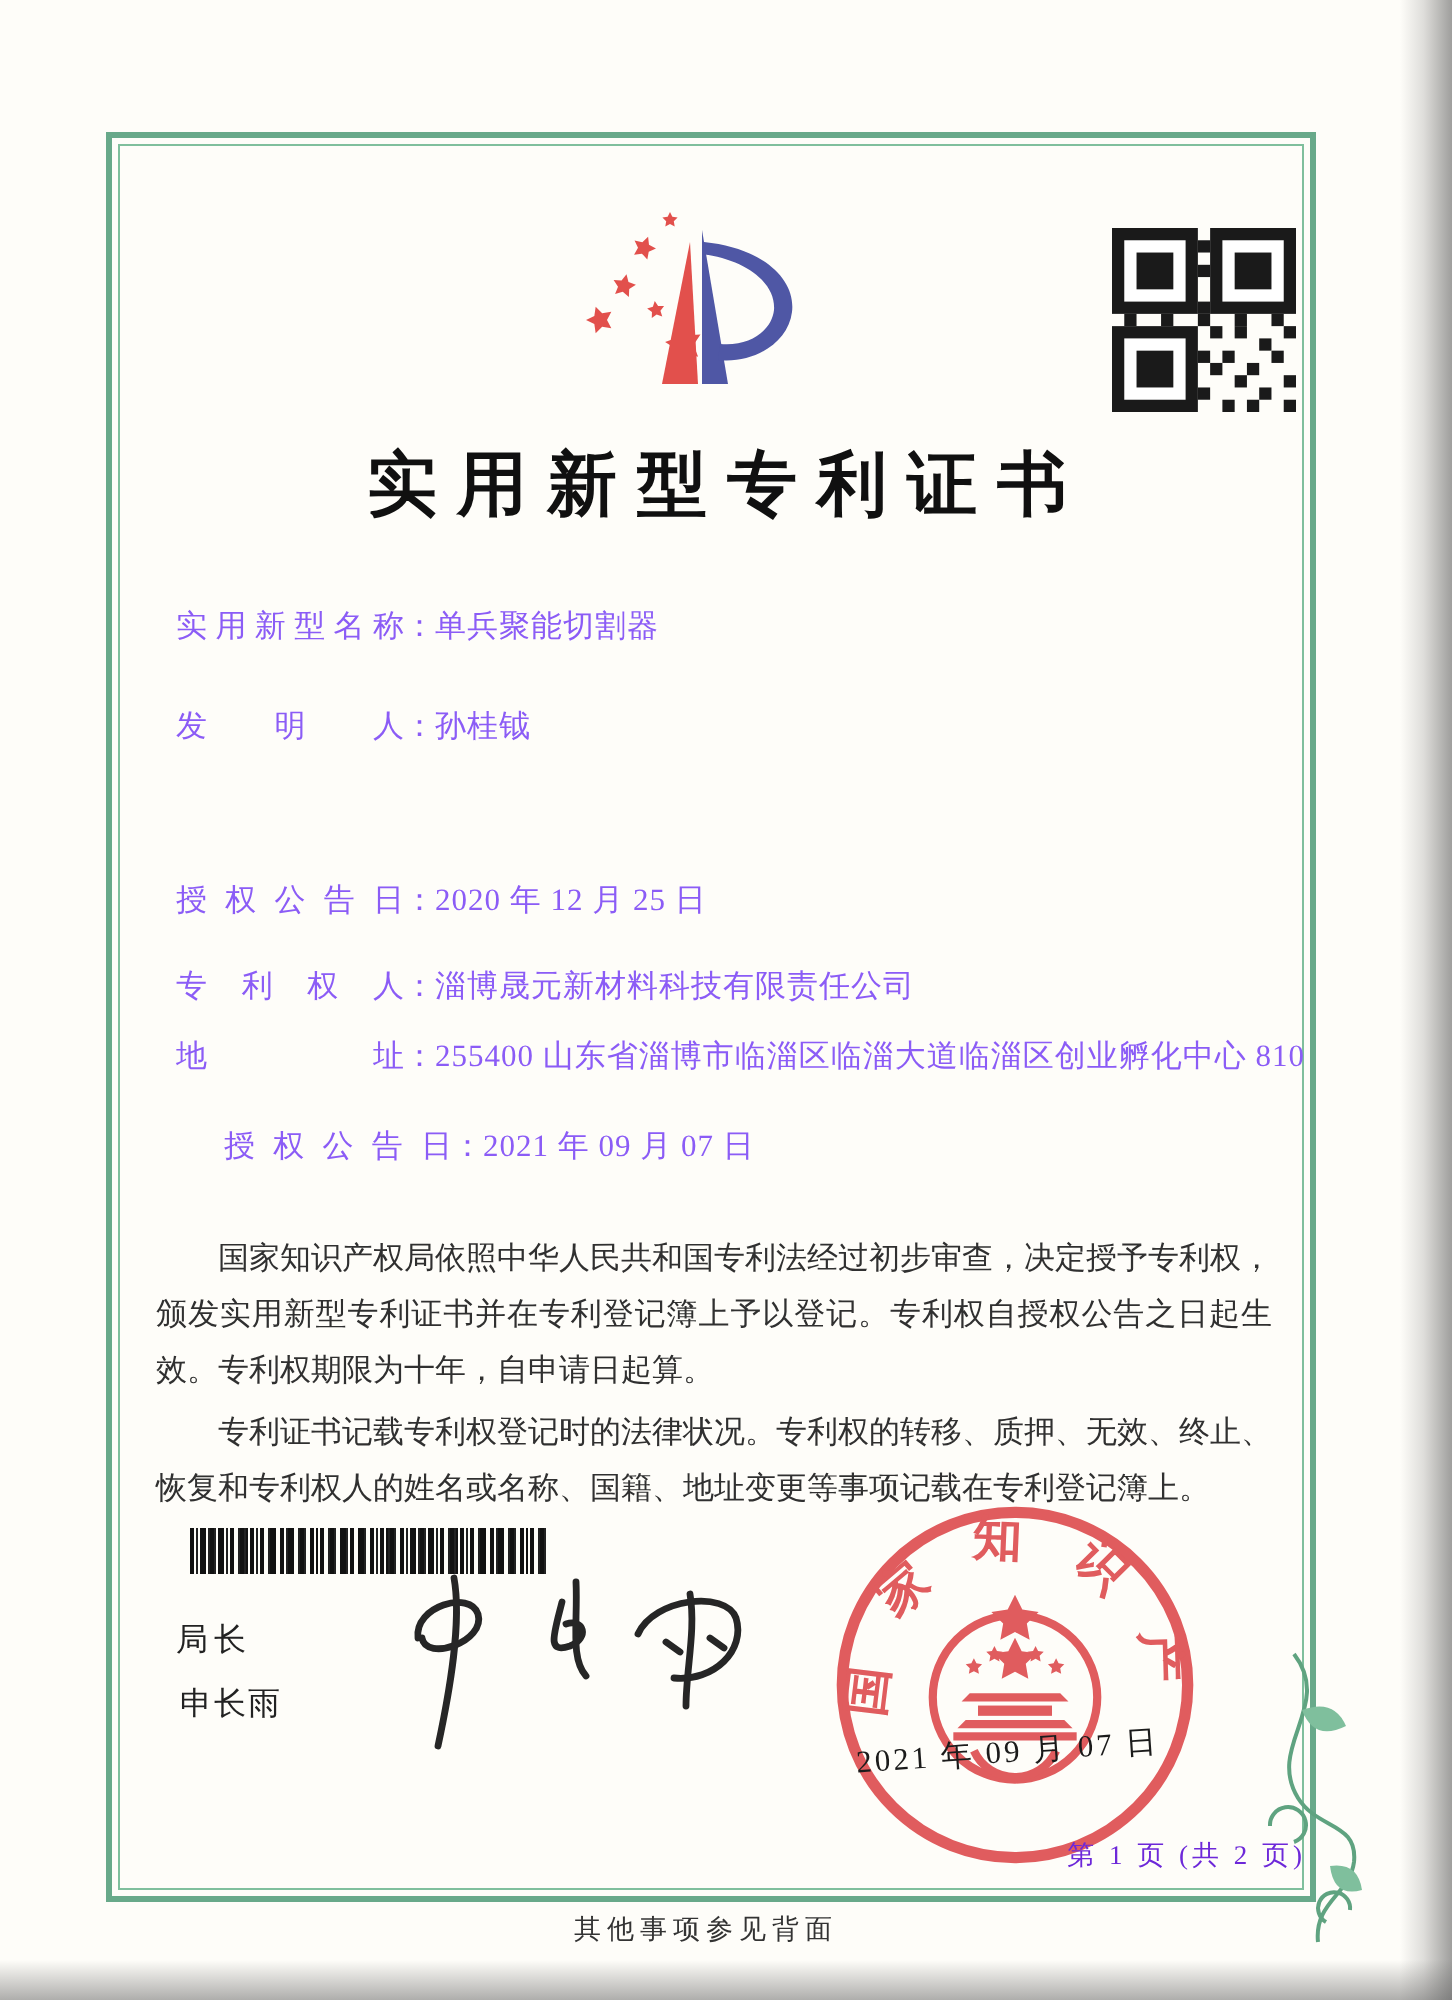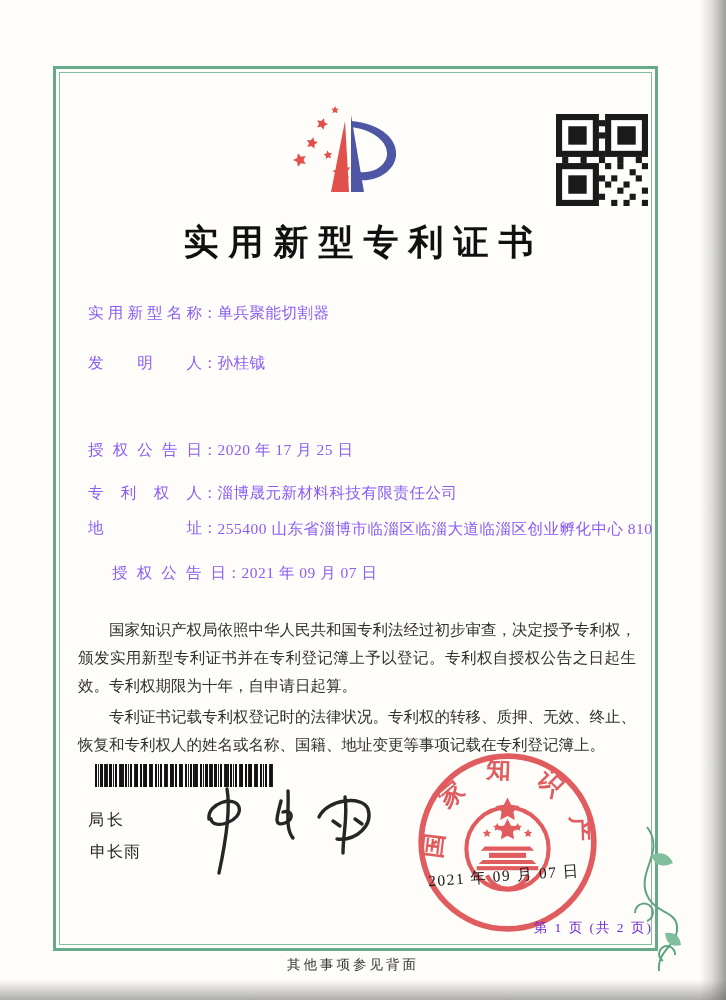--- a/index.html
+++ b/index.html
@@ -115,21 +115,21 @@
 
   <div class="title">实用新型专利证书</div>
 
   <div class="field-row row-name">
     <span class="flabel">实用新型名称</span><span>：</span><span class="fvalue">单兵聚能切割器</span>
   </div>
   <div class="field-row row-inventor">
     <span class="flabel">发明人</span><span>：</span><span class="fvalue">孙桂钺</span>
   </div>
   <div class="field-row row-appdate">
-    <span class="flabel">授权公告日</span><span>：</span><span class="fvalue">2020 年 17 月 25 日</span>
+    <span class="flabel">授权公告日</span><span>：</span><span class="fvalue">2020 年 12 月 25 日</span>
   </div>
   <div class="field-row row-owner">
     <span class="flabel">专利权人</span><span>：</span><span class="fvalue">淄博晟元新材料科技有限责任公司</span>
   </div>
   <div class="field-row row-addr">
     <span class="flabel">地址</span><span>：</span><span class="fvalue wrap">255400 山东省淄博市临淄区临淄大道临淄区创业孵化中心 810</span>
   </div>
   <div class="field-row row-grant">
     <span class="flabel">授权公告日</span><span>：</span><span class="fvalue">2021 年 09 月 07 日</span>
   </div>

